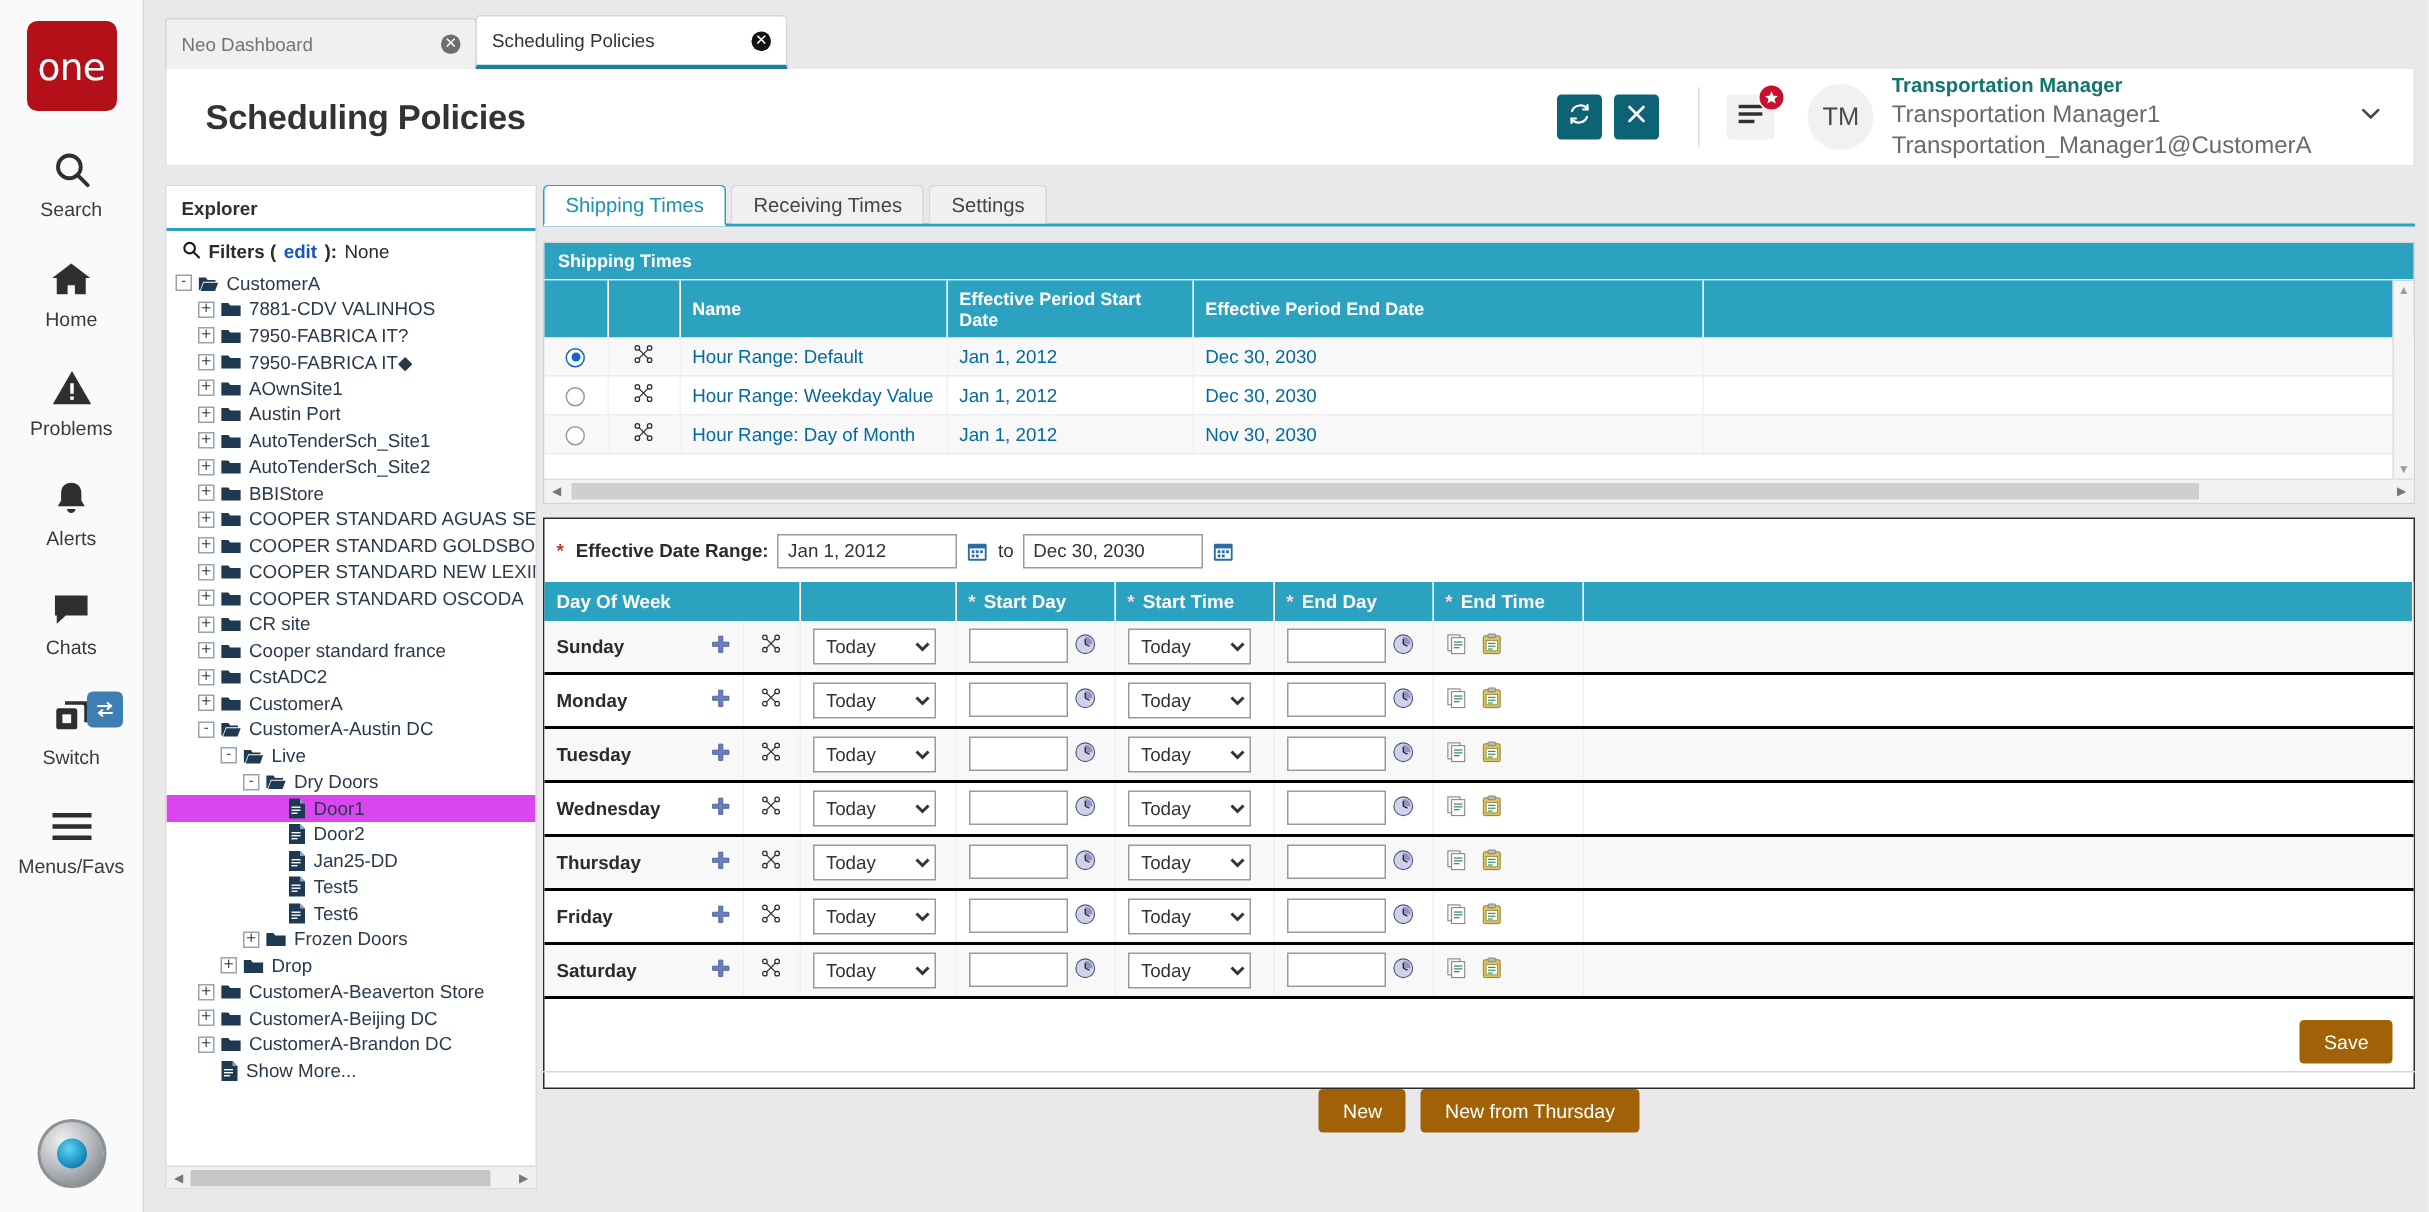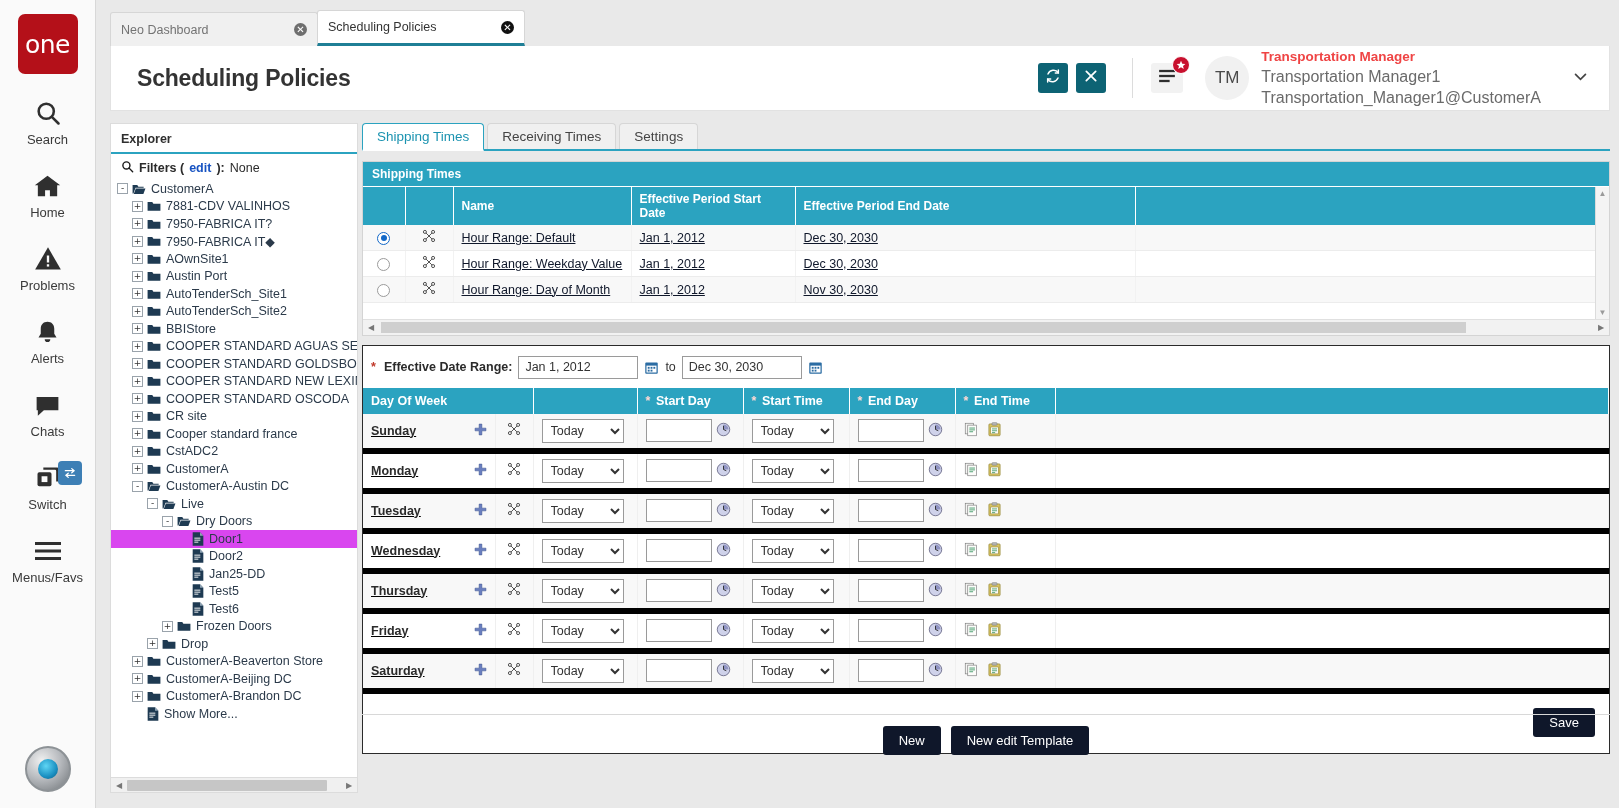--- a/index.html
+++ b/index.html
@@ -106,21 +106,21 @@
     width: 18px; height: 18px; border-radius: 50%; background: #c8102e;
     color: #fff; font-size: 10px; display:flex; align-items:center; justify-content:center;
     border: 1.5px solid #fff;
   }
   .avatar {
     width: 44px; height: 44px; border-radius: 50%; background: #f1f1f1;
     display: flex; align-items: center; justify-content: center;
     font-size: 17px; color: #4a4a4a; margin-left: 22px;
   }
   .user-block { margin-left: 12px; line-height: 1.32; }
-  .user-name { font-size: 13.5px; font-weight: bold; color: #ef4444; }
+  .user-name { font-size: 13.5px; font-weight: bold; color: #0f766e; }
   .user-sub  { font-size: 16px; color: #6a6a6a; }
   .chev-btn {
     width: 30px; height: 30px; margin-left: 24px; margin-right: 14px;
     display:flex; align-items:center; justify-content:center; cursor: pointer;
     color:#444;
   }
 
   
   #explorer {
     position: absolute; left: 110px; top: 123px;
@@ -181,23 +181,22 @@
     background: #2ba3c0; color: #fff; font-size: 12px; font-weight: bold;
     padding: 5px 9px; border-bottom: 1px solid #fff;
   }
   table.g { width: 100%; border-collapse: collapse; font-size: 12.5px; table-layout: fixed;}
   table.g thead th {
     background: #2ba3c0; color: #fff; font-size: 12px; font-weight: bold;
     text-align: left; padding: 5px 8px; border-right: 1px solid #ffffff;
     height: 22px;
   }
   table.g tbody td {
-    padding: 4px 8px; border-bottom: 1px solid #ececec; color: #0f172a; height: 22px;
+    padding: 4px 8px; border-bottom: 1px solid #ececec; color: #0369a1; height: 22px;
     border-right: 1px solid #f2f2f2;
-    text-decoration: underline;
   }
   table.g tbody tr:nth-child(odd) td { background: #f8f8f8; }
   table.g tbody tr:nth-child(even) td { background: #ffffff; }
   .radio-cell { text-align: center; }
   .radio {
     width: 13px; height: 13px; border-radius: 50%; border: 1px solid #9b9b9b;
     display: inline-block; background: #fff; position: relative; cursor: pointer; vertical-align: middle;
   }
   .radio.on { border-color: #1268c8; }
   .radio.on::after {
@@ -235,38 +234,38 @@
   }
   .cal-ico { cursor: pointer; display: inline-flex; }
 
   table.dow { width: 100%; border-collapse: collapse; font-size: 12.5px; table-layout: fixed; }
   table.dow thead th {
     background: #2ba3c0; color: #fff; font-weight: bold; font-size: 12.5px;
     text-align: left; padding: 6px 8px; border-right: 1px solid #fff;
   }
   table.dow thead th .req { color: #ffd9d4; }
   table.dow td {
-    padding: 5px 8px; border-bottom: 6px solid #000000; border-right: 1px solid #efefef;
-    height: 31px; vertical-align: middle; text-decoration: underline;
+    padding: 5px 8px; border-bottom: 2px solid #000000; border-right: 1px solid #efefef;
+    height: 31px; vertical-align: middle;
   }
   table.dow tbody tr:nth-child(odd) td { background: #f8f8f8; }
   table.dow tbody tr:nth-child(even) td { background: #fff; }
   .dow-name { font-weight: bold; color: #2b2b2b; display:flex; align-items:center; }
   .dow-name .nm { flex: 1; }
   .sel {
     width: 82px; height: 24px; border: 1px solid #9a9a9a; background: #fff;
     font-size: 12.5px; color: #333; font-family: "Liberation Sans", sans-serif;
     padding: 0 4px;
   }
   .time-wrap { display: flex; align-items: center; gap: 4px; }
   .time-in { width: 66px; height: 23px; border: 1px solid #9a9a9a; background:#fff; }
   .act-icons { display: flex; gap: 8px; align-items: center; }
   .save-row { display: flex; justify-content: flex-end; padding: 14px 14px 16px 0; }
   .btn-primary {
-    background: #0f172a; color: #fff; font-size: 13px; border: none;
+    background: #a16207; color: #fff; font-size: 13px; border: none;
     padding: 7px 16px; border-radius: 3px; cursor: pointer;
     font-family: "Liberation Sans", sans-serif;
   }
   .footer-bar {
     position: absolute; left: 362px; top: 714px; width: 1248px;
     border-top: 1px solid #d8d8d8; padding-top: 11px;
     display: flex; justify-content: center; gap: 10px;
   }
   .page-shell {
     position: absolute; left: 100px; top: 0; width: 1519px; height: 808px;
@@ -1388,14 +1387,14 @@
     </table>
 
     <div class="save-row">
       <button class="btn-primary">Save</button>
     </div>
   </div>
 </div>
 
 <div class="footer-bar">
   <button class="btn-primary">New</button>
-  <button class="btn-primary">New edit Template</button>
+  <button class="btn-primary">New from Thursday</button>
 </div>
 
 </body></html>

